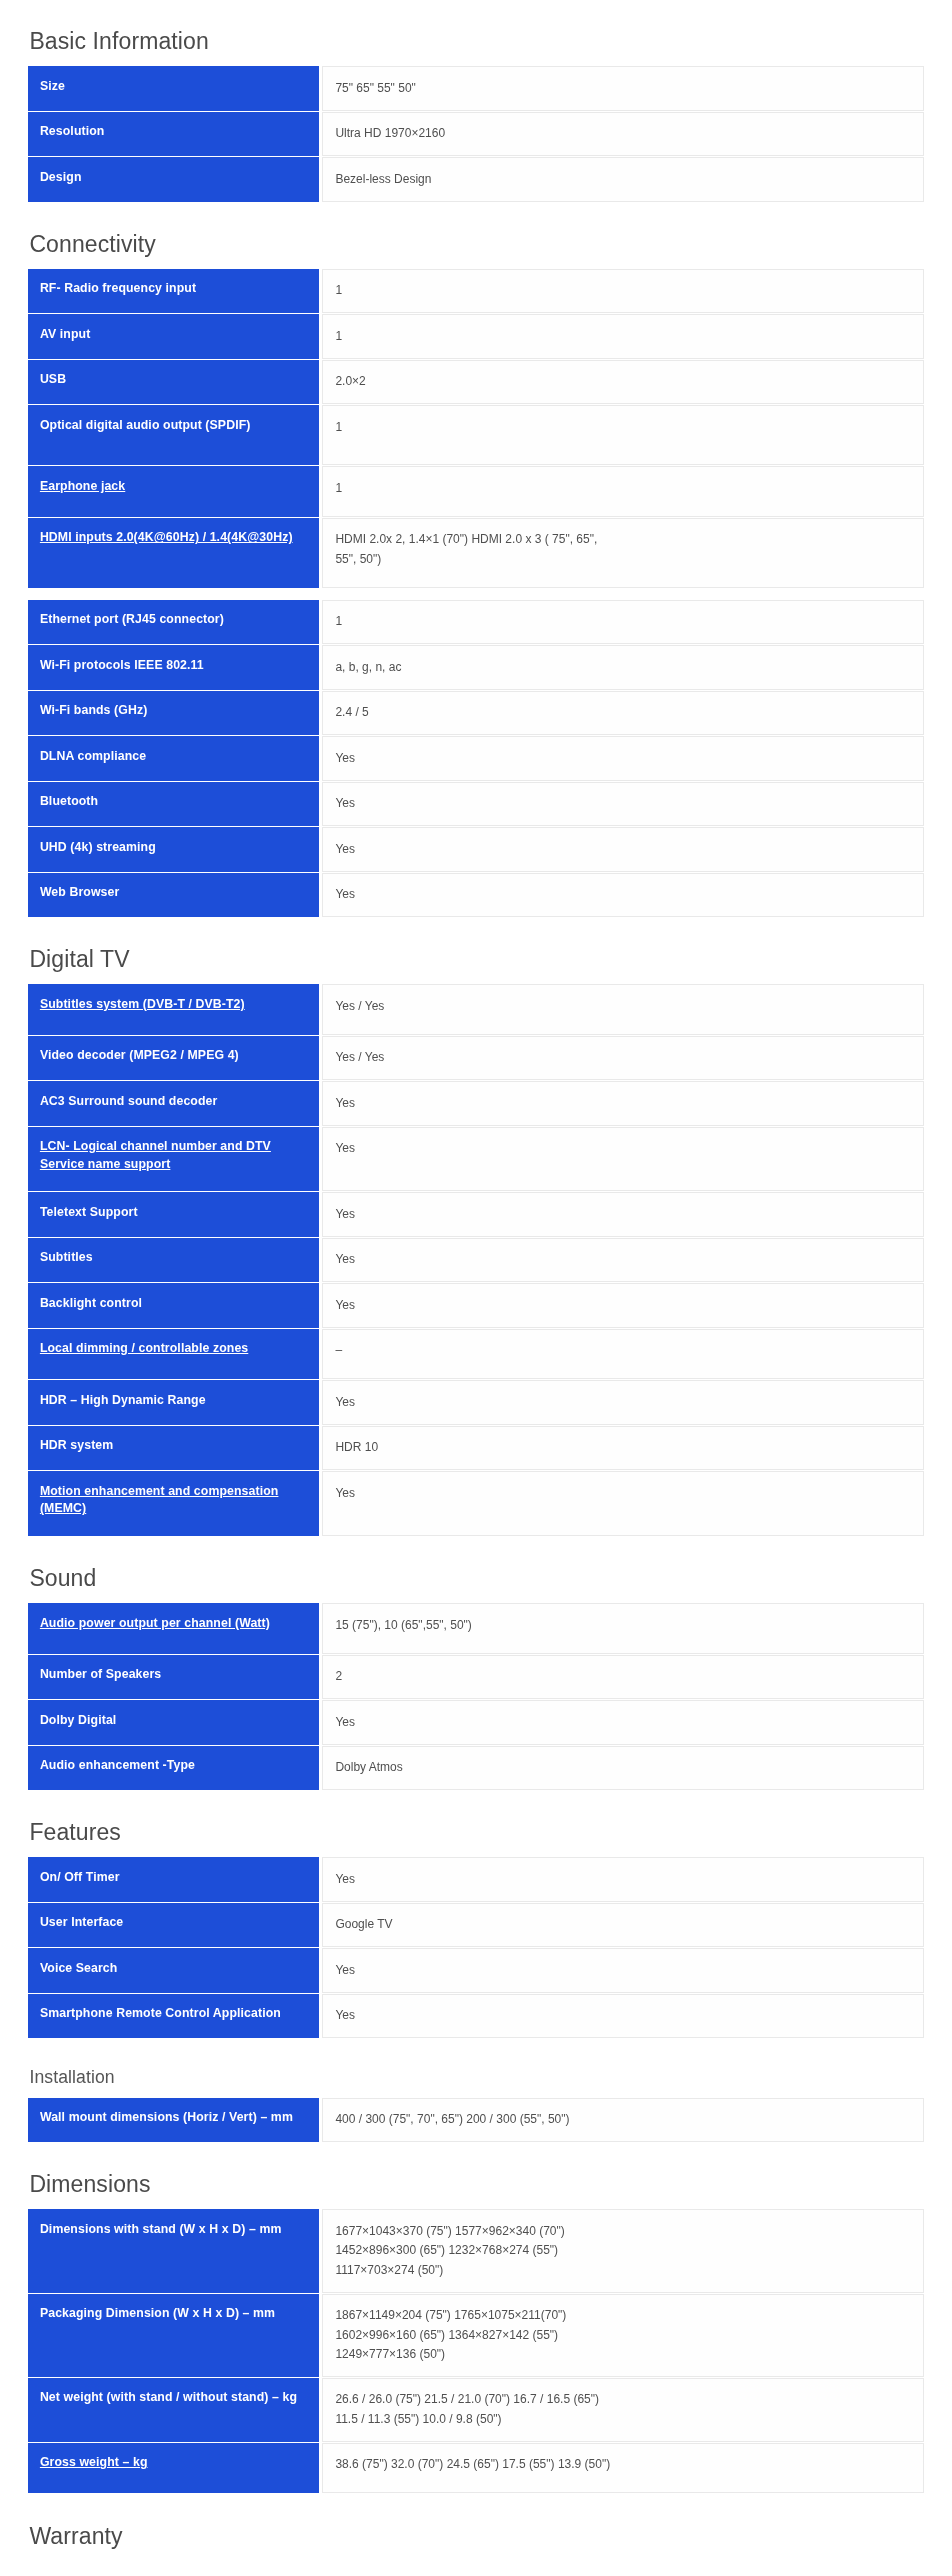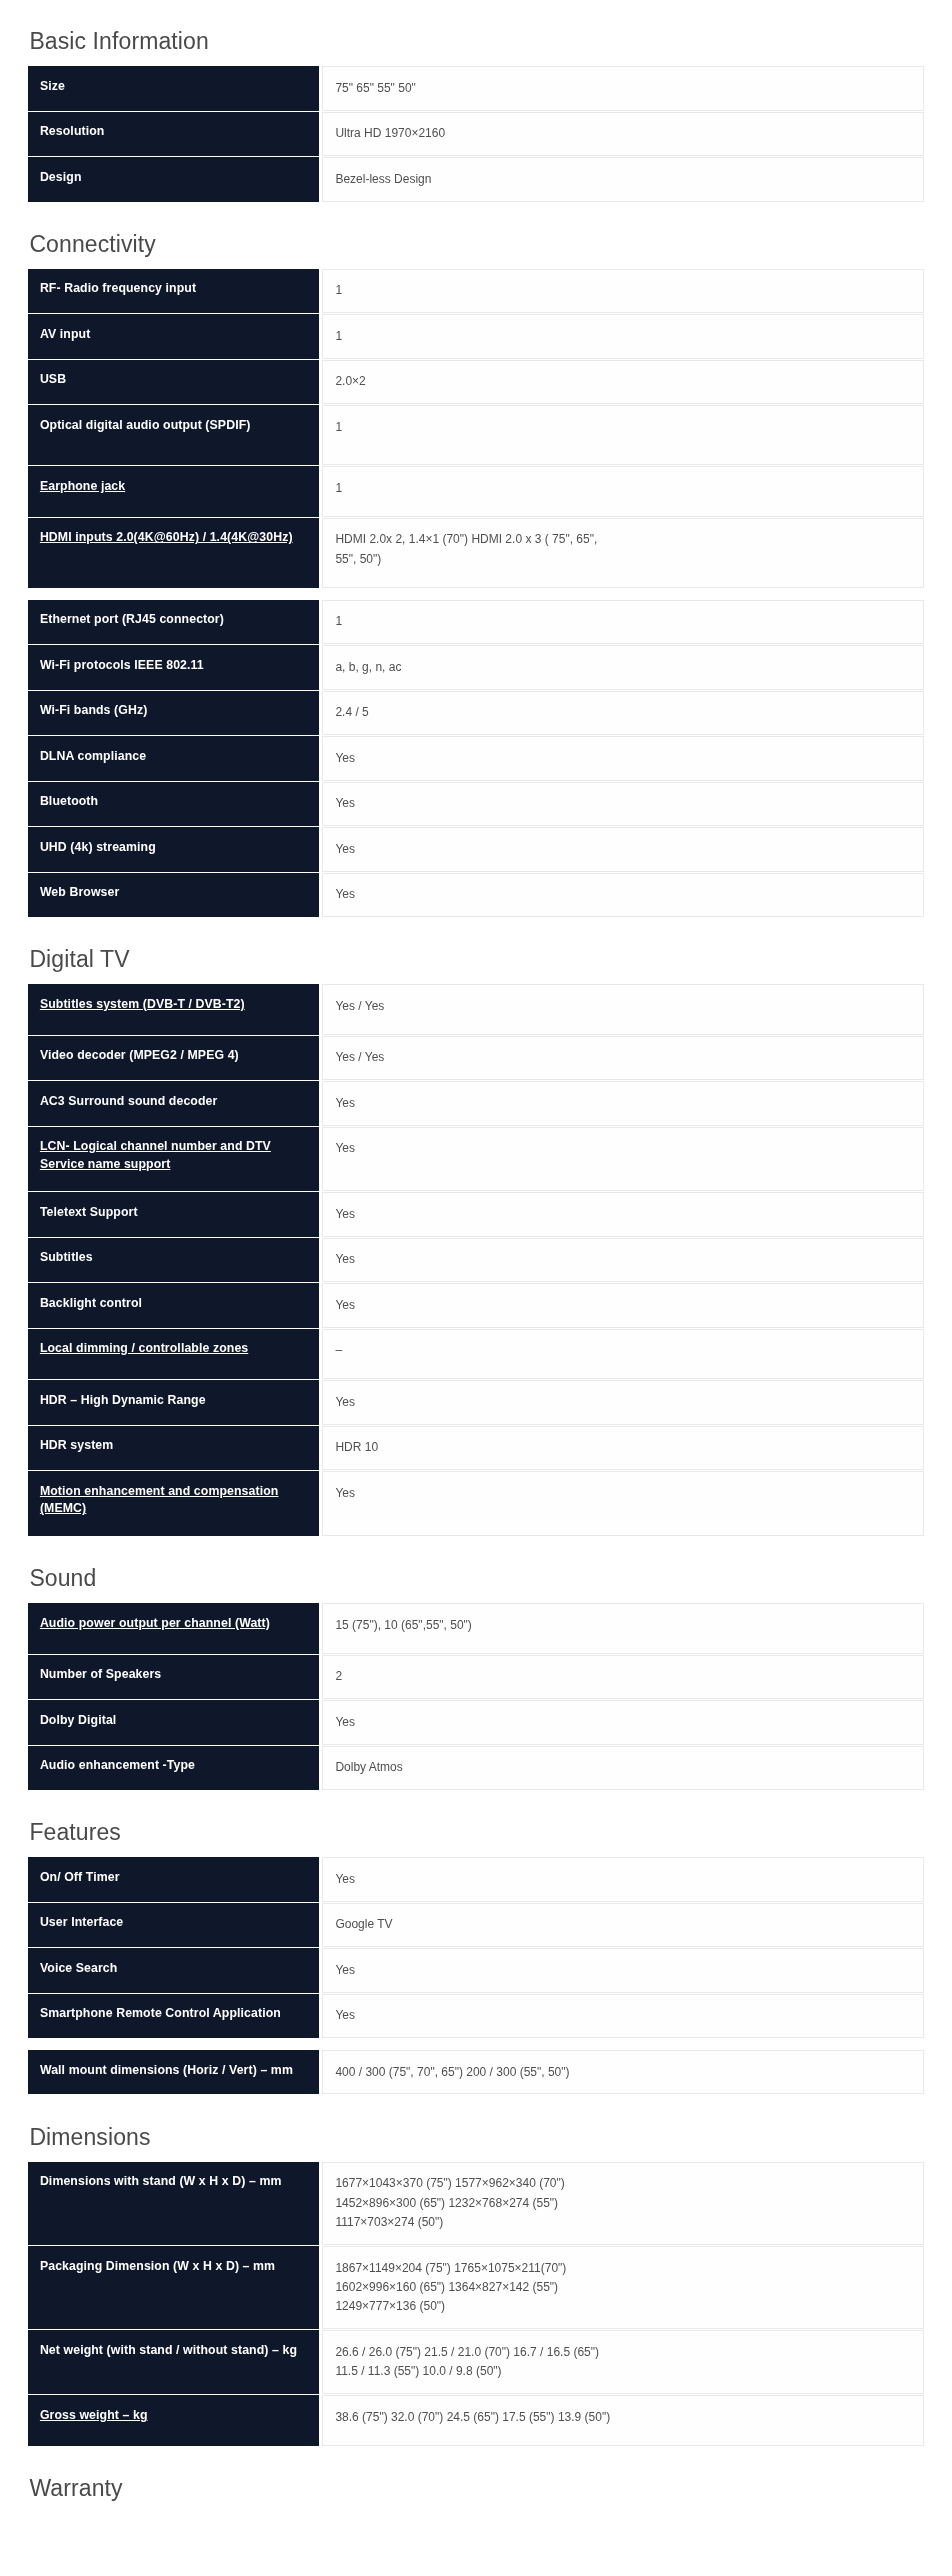--- a/index.html
+++ b/index.html
@@ -37,21 +37,21 @@
   }
   table.spec {
     width: 100%;
     border-collapse: separate;
     border-spacing: 0 1.8px;
     table-layout: fixed;
   }
   table.spec tr { background: transparent; }
   td.key {
     width: 291px;
-    background: #0f172a;
+    background: #1d4ed8;
     color: #ffffff;
     font-size: 12.3px;
     font-weight: bold;
     padding: 11.5px 14px 11.5px 12.3px;
     vertical-align: top;
     line-height: 1.45;
     letter-spacing: 0.1px;
     box-sizing: border-box;
   }
   td.gap {
@@ -361,20 +361,21 @@
             <td class="key">Smartphone Remote Control Application</td>
             <td class="gap"></td>
             <td class="val">
               <span class="line">Yes</span>
             </td>
           </tr>
         </tbody>
       </table>
     </div>
     <div class="section">
+      <h2 class="section-title small">Installation</h2>
       <table class="spec">
         <tbody>
           <tr>
             <td class="key">Wall mount dimensions (Horiz / Vert) – mm</td>
             <td class="gap"></td>
             <td class="val">
               <span class="line">400 / 300 (75", 70", 65") 200 / 300 (55", 50")</span>
             </td>
           </tr>
         </tbody>

